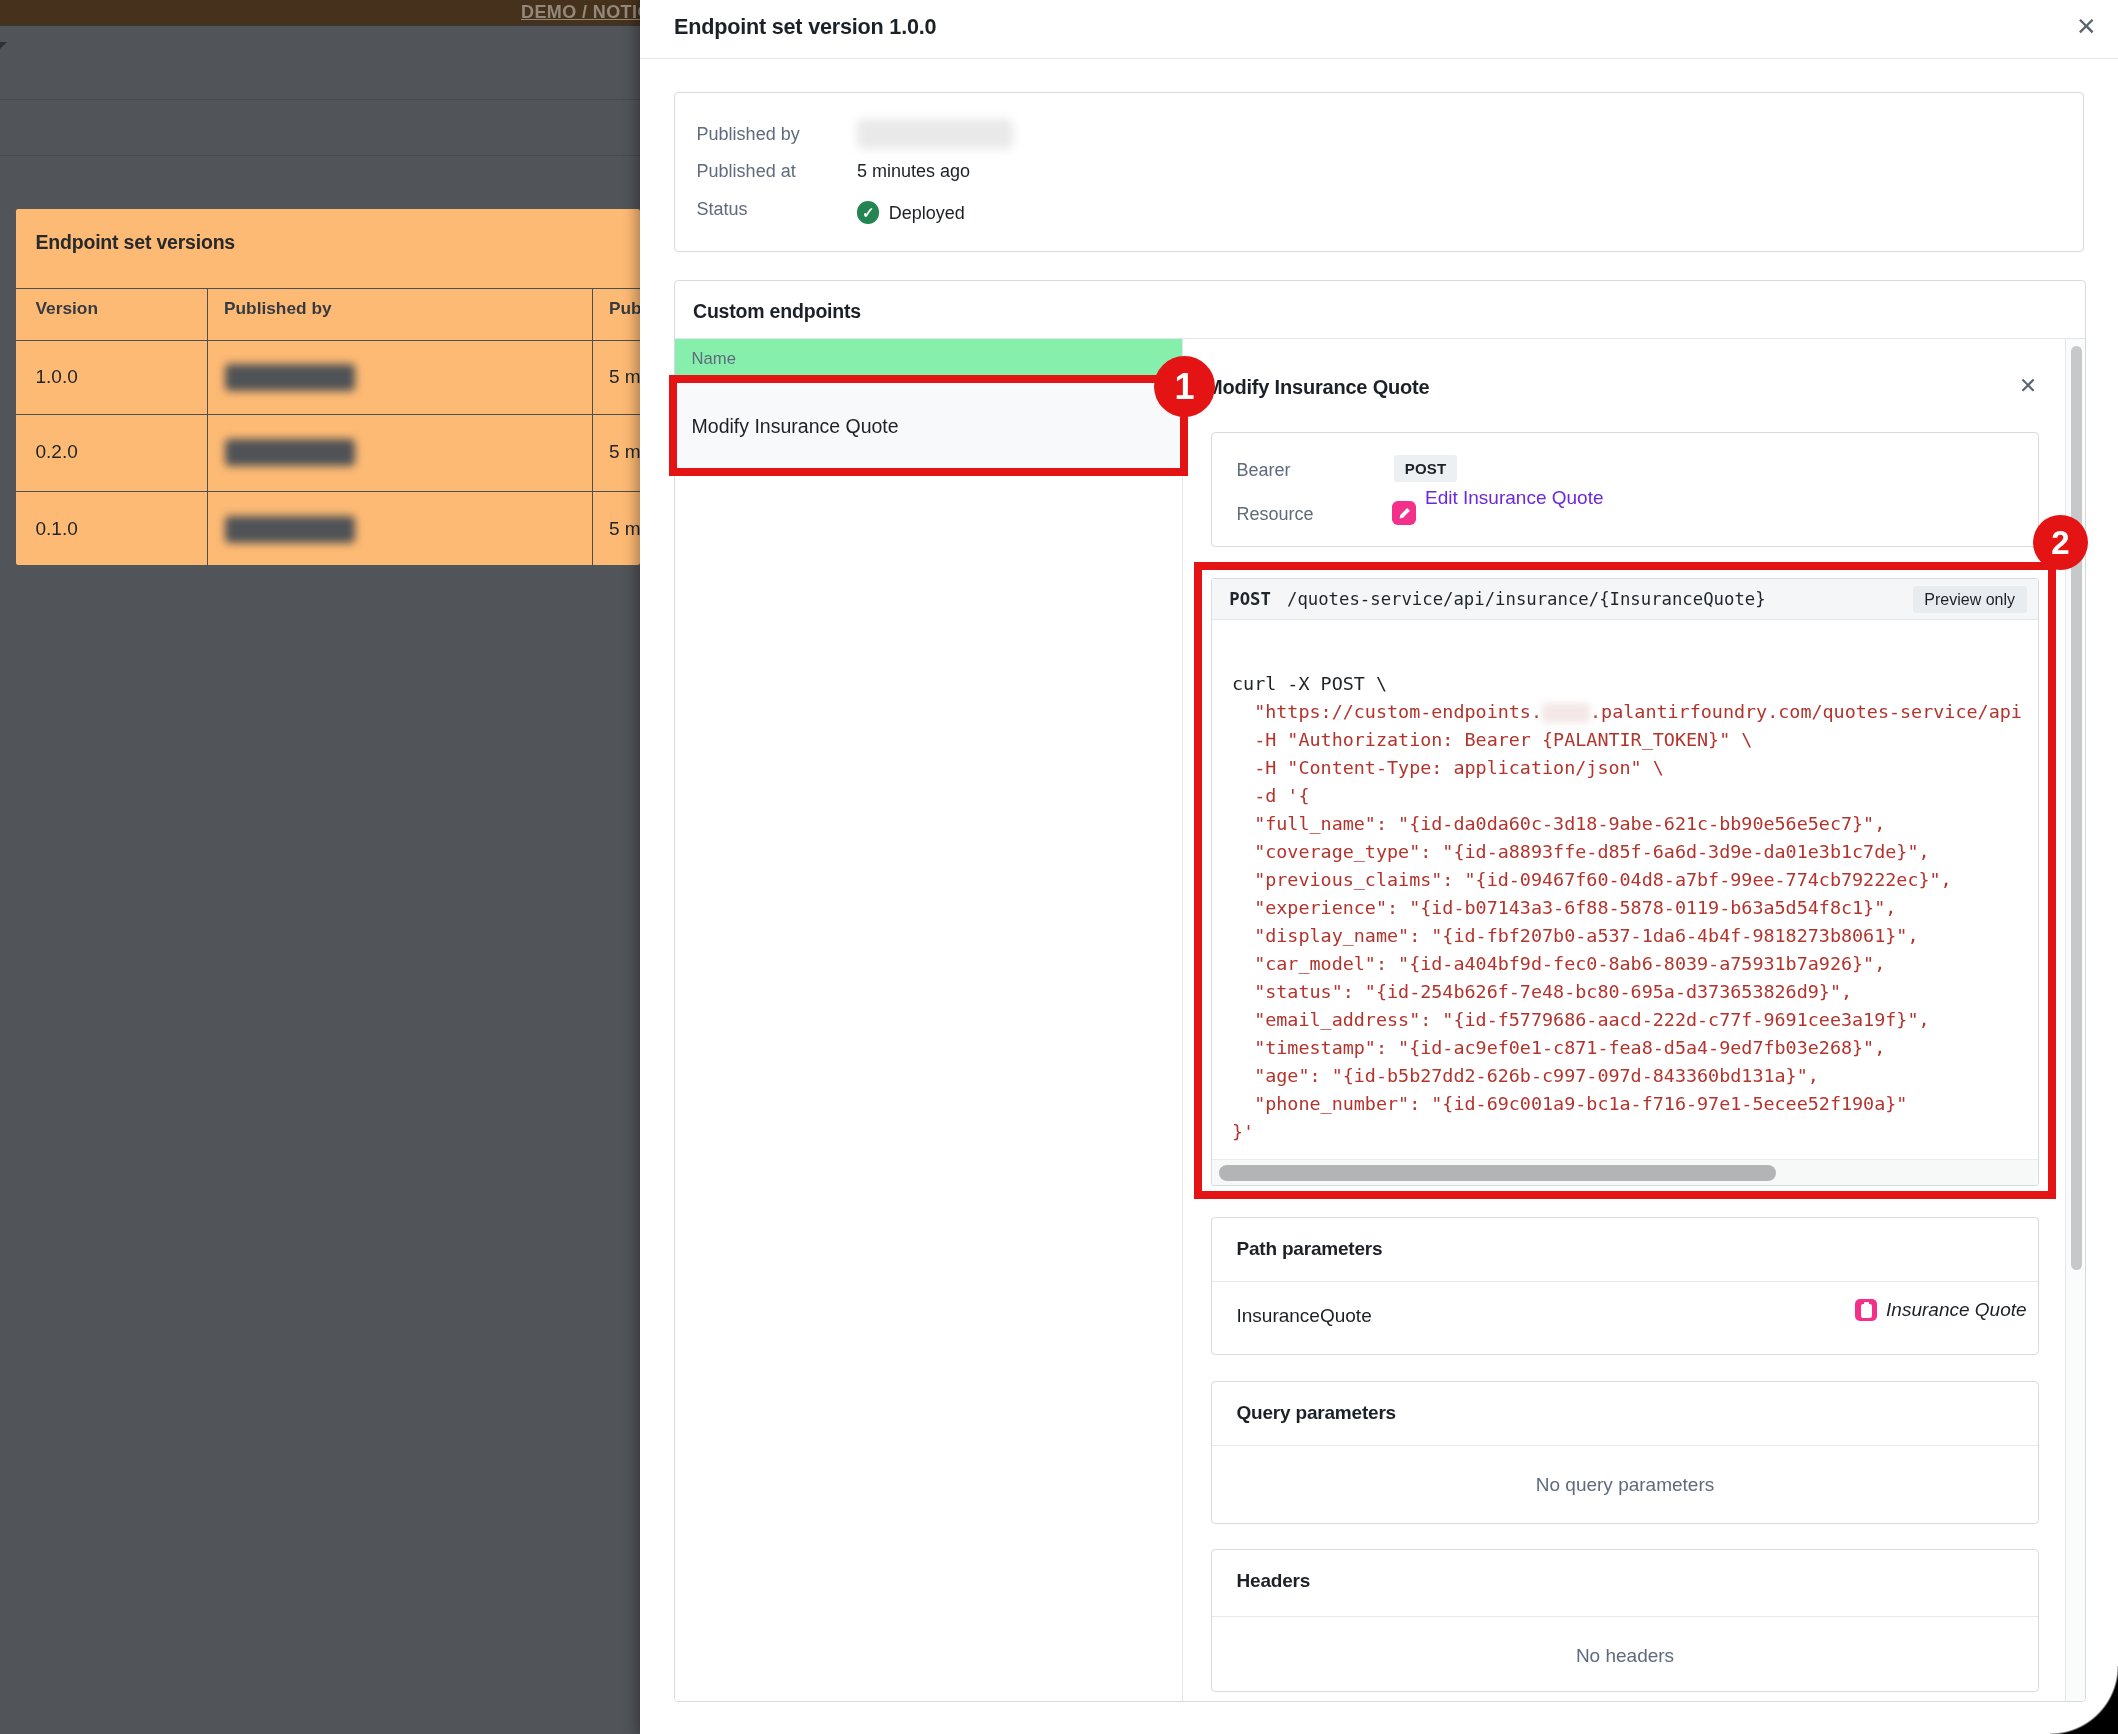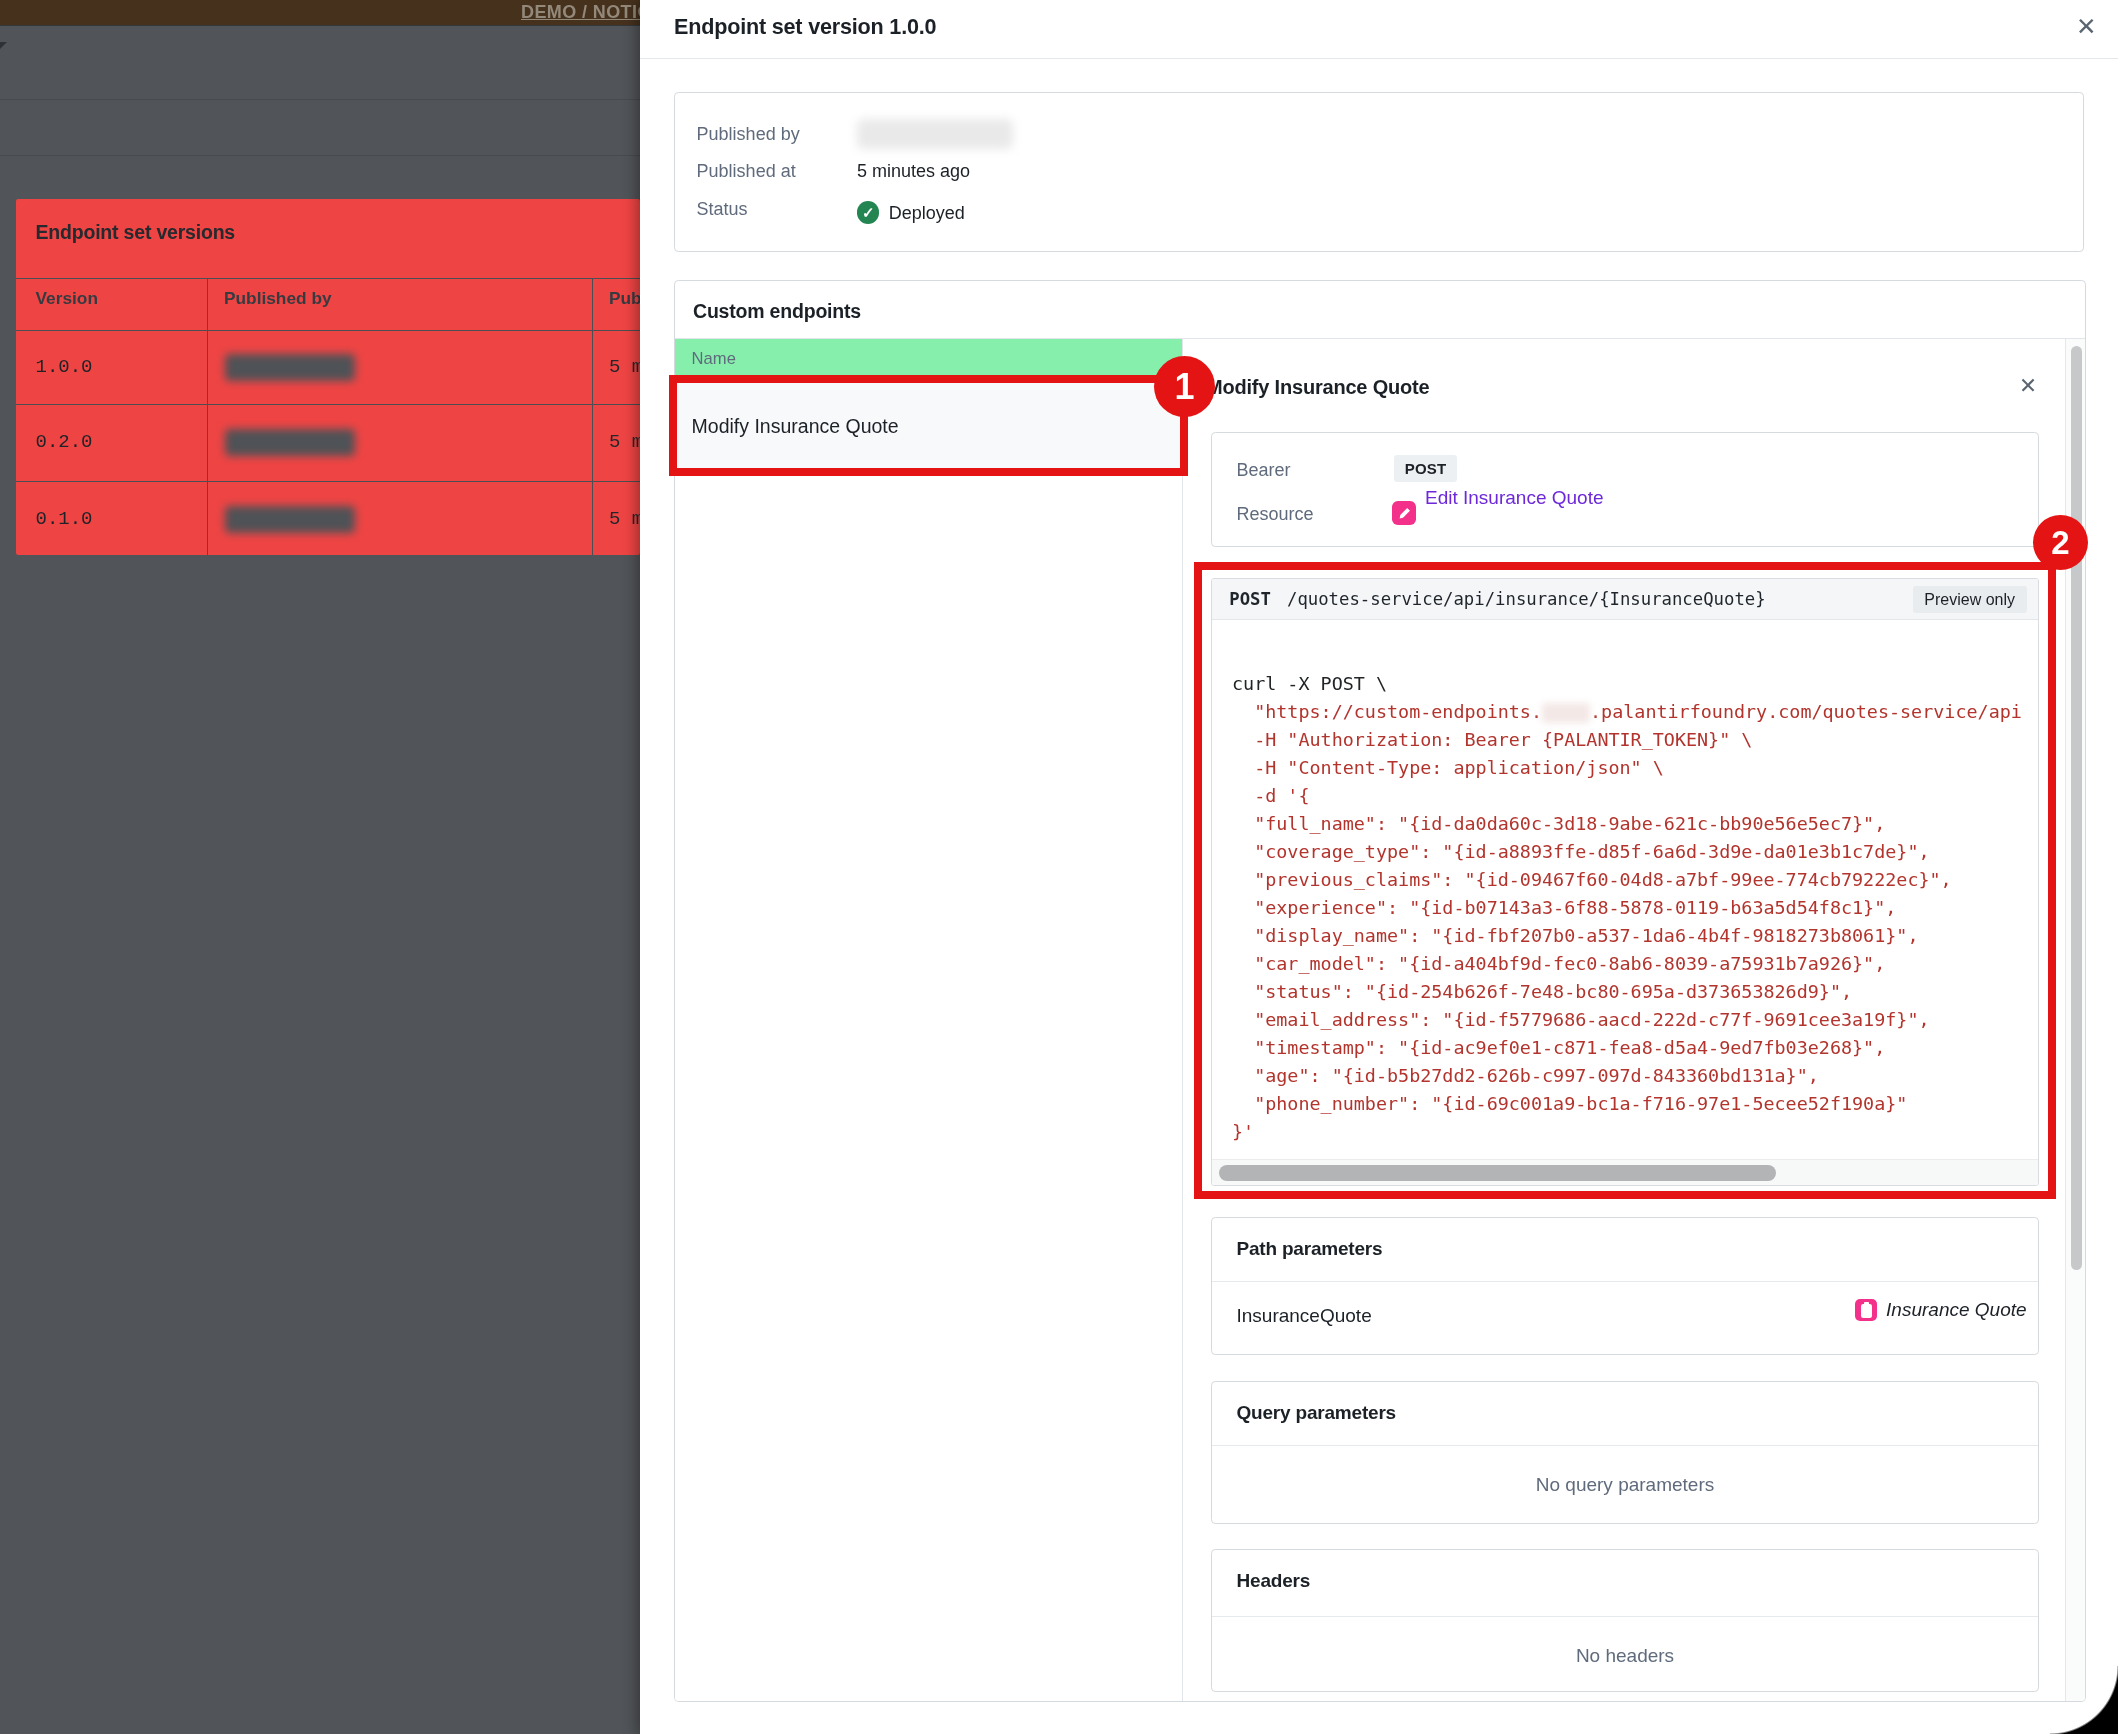--- a/index.html
+++ b/index.html
@@ -9,27 +9,27 @@
 
   
   .topbar { position:absolute; left:0; top:0; width:2119px; height:25px; background:#46311d; }
   .crumbwrap { position:absolute; left:0; top:0; width:640px; height:25px; overflow:hidden; }
   .crumb { position:absolute; left:521px; top:2.2px; font-size:18px; font-weight:bold; color:#93897b;
            text-decoration:underline; letter-spacing:0.4px; white-space:nowrap; }
   .topbar-edge { position:absolute; left:0; top:25px; width:640px; height:1.4px; background:#35383b; }
   .bg-line { position:absolute; left:0; width:640px; height:1.4px; background:#474a4e; }
   .bg-caret { position:absolute; left:0; top:42px; width:0; height:0;
               border-top:7.2px solid #2e3236; border-right:7.2px solid transparent; }
-  .bg-card { position:absolute; left:16px; top:199px; width:624px; height:356px; background:#ef4444;
+  .bg-card { position:absolute; left:16px; top:209px; width:624px; height:356px; background:#fdba74;
              border-radius:2.2px; overflow:hidden; }
   .bg-card-title { position:absolute; left:19.5px; top:21.6px; font-size:19.5px; font-weight:bold; color:#26292d; letter-spacing:-0.2px; }
   .bg-th-top,.bg-th-bot,.bg-rowline { position:absolute; left:0; width:624px; height:1.4px; background:#4b4e52; }
   .bg-vline { position:absolute; top:79px; width:1.4px; height:277px; background:#4b4e52; }
   .bg-col { position:absolute; font-size:17.3px; font-weight:bold; color:#363b41; top:89px; white-space:nowrap; }
-  .bg-row { position:absolute; left:0; width:624px; height:74px;font-family:Liberation Mono, monospace; }
+  .bg-row { position:absolute; left:0; width:624px; height:74px; }
   .bg-ver { position:absolute; left:19.5px; top:26px; font-size:19px; color:#1f2327; }
   .bg-blur { position:absolute; left:209px; top:24px; width:130px; height:27px; background:#4f5256;
              border-radius:4.3px; filter:blur(4.3px); }
   .bg-at { position:absolute; left:593px; top:26px; font-size:19px; color:#23272b; white-space:nowrap; }
 
   
   .dialog { position:absolute; left:640px; top:0; width:1478px; height:1735px; background:#ffffff; z-index:1;
             box-shadow:-4.3px 0 13px rgba(0,0,0,.35); overflow:hidden; }
   .dlg-title { position:absolute; left:34px; top:14.4px; font-size:21.6px; font-weight:bold; color:#1b2127; letter-spacing:-0.2px; }
   .dlg-close { position:absolute; left:1436px; top:11.5px; font-size:24.5px; color:#5a6572; cursor:pointer; }

